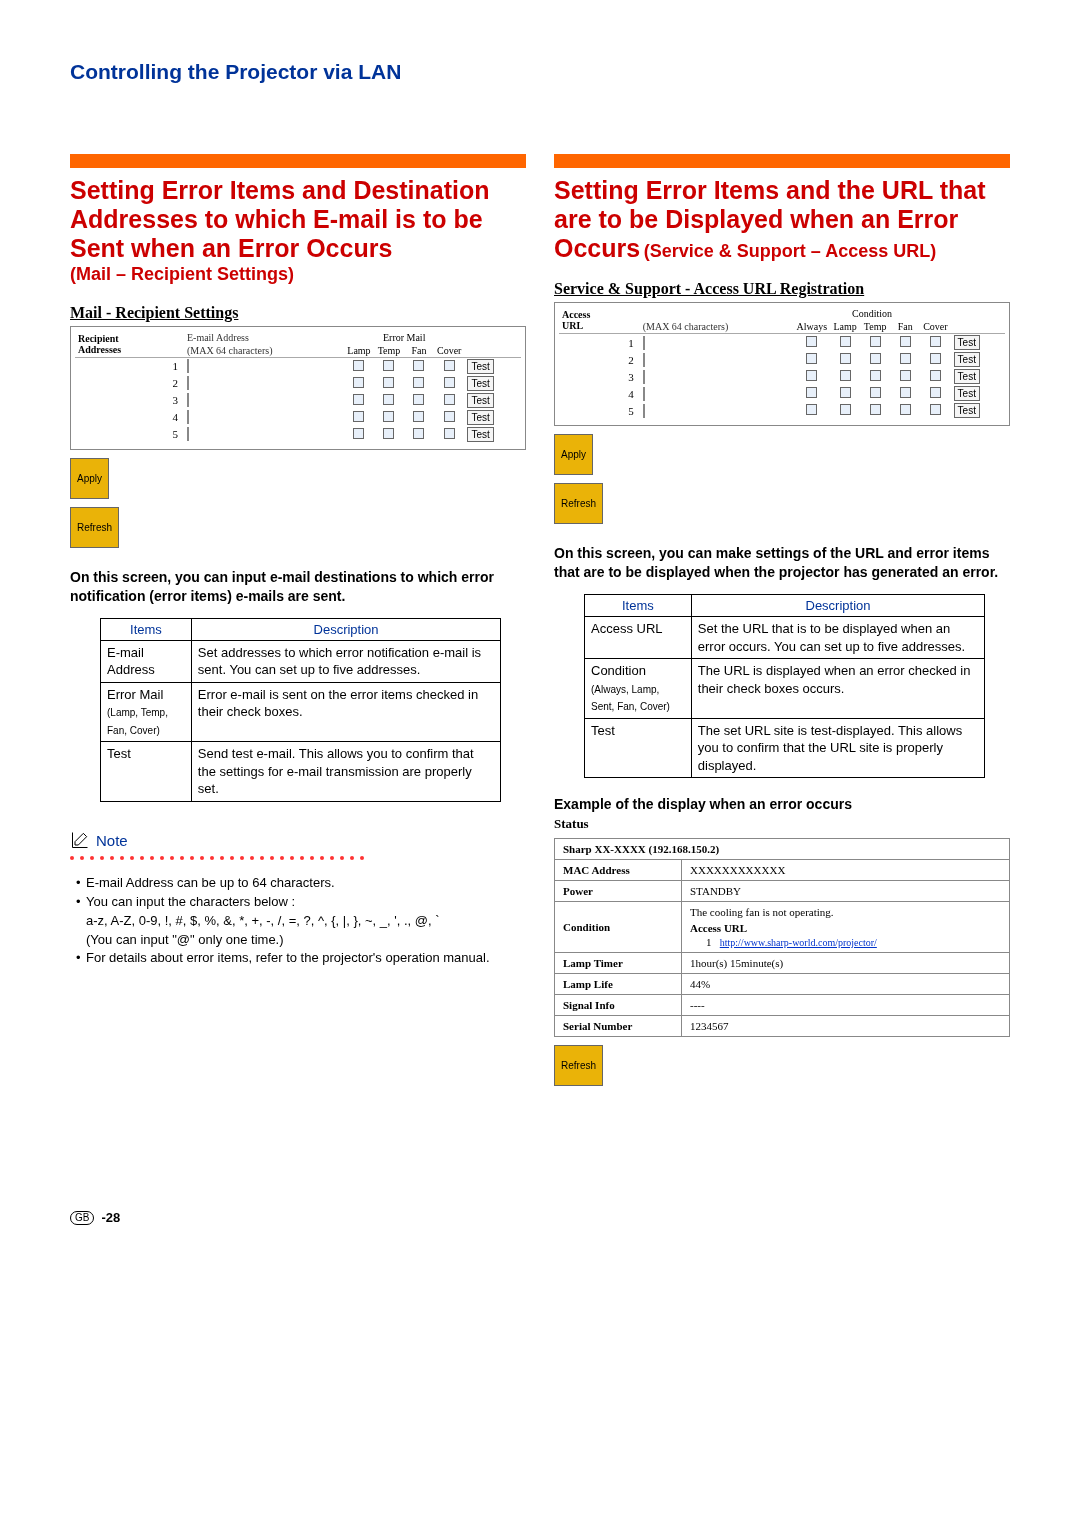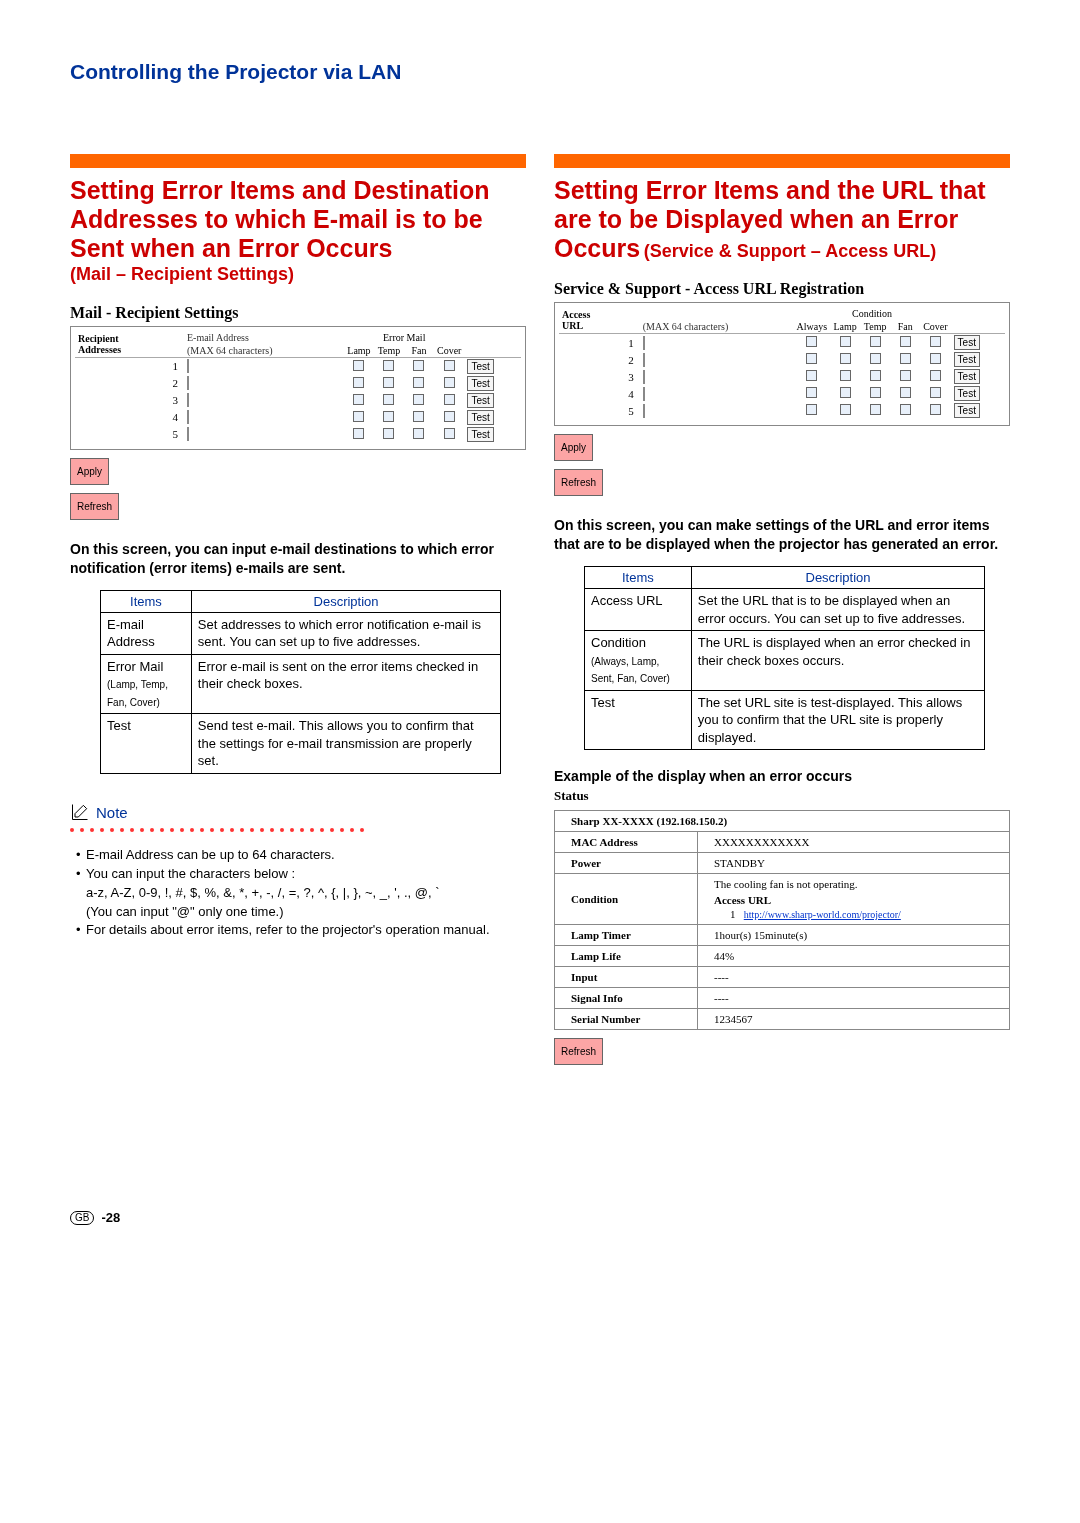--- a/index.html
+++ b/index.html
@@ -50,20 +50,21 @@
     line-height: 1.2;
     font-family: Arial Black, Arial, sans-serif;
     margin-top: 2px;
   }
   .serif-heading {
     font-family: "Times New Roman", Times, serif;
     font-weight: bold;
     font-size: 16px;
     margin-top: 18px;
     margin-bottom: 4px;
+    text-decoration: underline;
   }
   .settings-box {
     border: 1px solid #888;
     padding: 4px 4px 6px 4px;
     font-family: "Times New Roman", Times, serif;
     font-size: 11px;
   }
   .settings-table {
     width: 100%;
     border-collapse: collapse;
@@ -126,22 +127,22 @@
     font-size: 10px;
     padding: 0 3px;
     line-height: 13px;
     font-family: Arial, sans-serif;
     background: #f5f5f5;
   }
   .small-btn {
     display: inline-block;
     border: 1px solid #666;
     font-size: 10px;
-    padding: 7px 6px;
-    background: #fca5a5;
+    padding: 14px 6px;
+    background: #eab308;
     margin-top: 8px;
     font-family: Arial, sans-serif;
   }
   .desc-bold {
     font-weight: bold;
     font-size: 14px;
     line-height: 1.35;
     margin-top: 20px;
     margin-bottom: 12px;
   }
@@ -227,21 +228,21 @@
     margin-bottom: 6px;
   }
   .status-table {
     border-collapse: collapse;
     width: 100%;
     font-family: "Times New Roman", Times, serif;
     font-size: 11px;
   }
   .status-table td {
     border: 1px solid #888;
-    padding: 4px 16px;
+    padding: 4px 8px;
   }
   .status-table td.label {
     font-weight: bold;
     width: 110px;
   }
   .status-table .title-row td {
     font-weight: bold;
   }
   .status-link {
     color: #0033cc;
@@ -585,24 +586,20 @@
         </tr>
         <tr>
           <td class="label">Lamp Timer</td>
           <td>1hour(s) 15minute(s)</td>
         </tr>
         <tr>
           <td class="label">Lamp Life</td>
           <td>44%</td>
         </tr>
         <tr>
-          <td class="label">Input</td>
-          <td>----</td>
-        </tr>
-        <tr>
           <td class="label">Signal Info</td>
           <td>----</td>
         </tr>
         <tr>
           <td class="label">Serial Number</td>
           <td>1234567</td>
         </tr>
       </tbody>
         </table>
       <div><span class="small-btn">Refresh</span></div>

